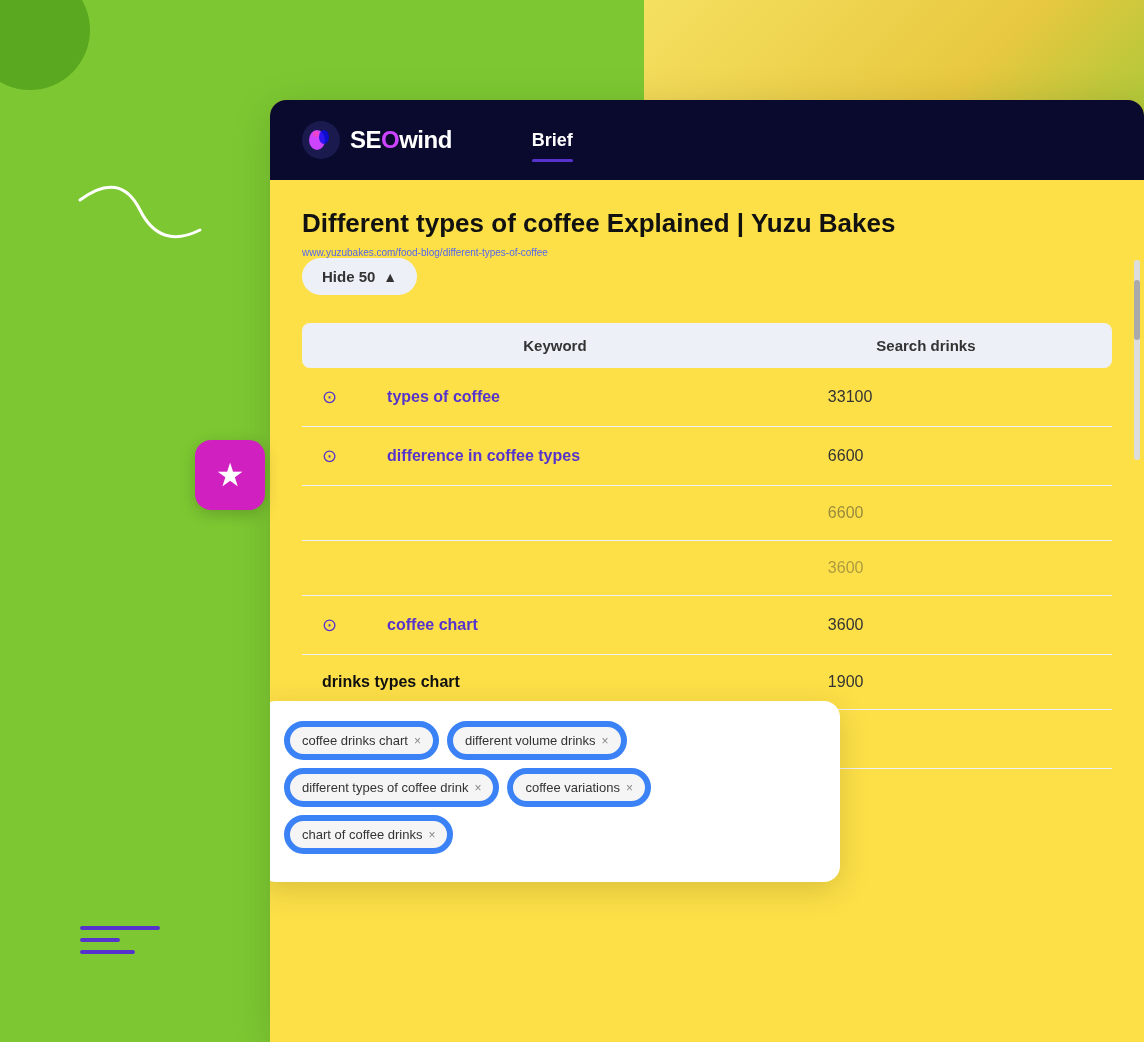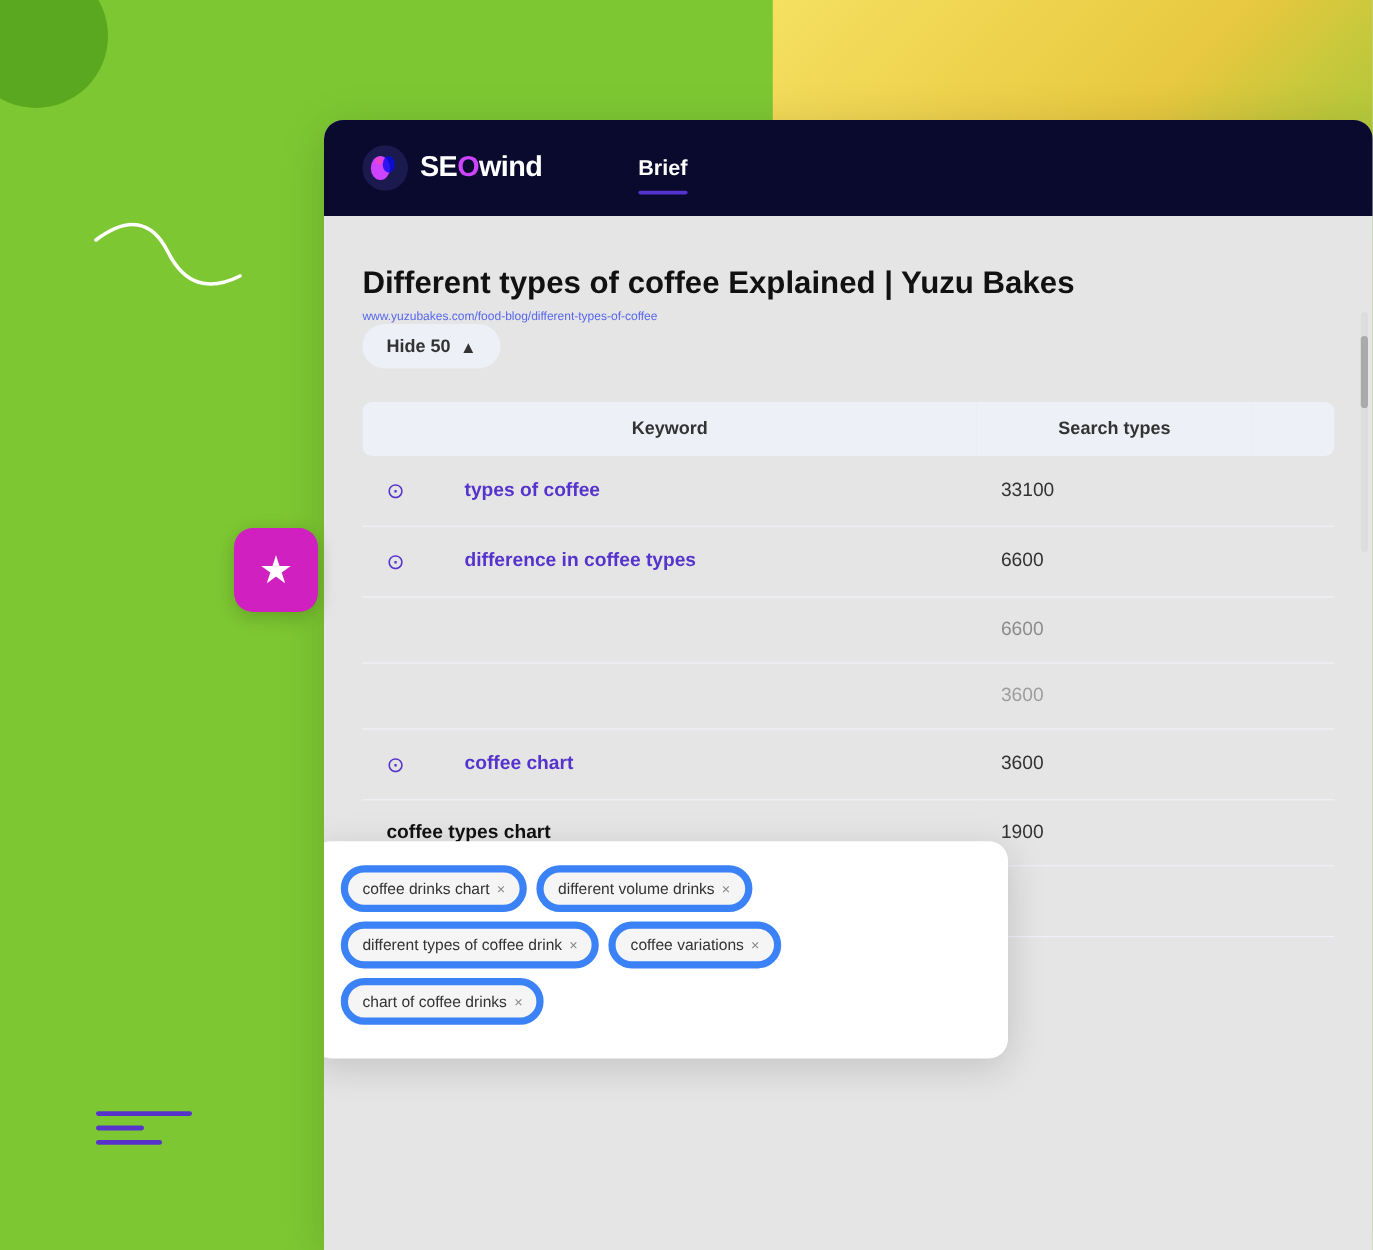--- a/index.html
+++ b/index.html
@@ -70,21 +70,21 @@
       border-radius: 2px;
       margin-bottom: 8px;
     }
 
     
     .main-card {
       position: absolute;
       top: 100px; left: 270px;
       width: 874px;
       height: 942px;
-      background: #e5e5e5;
+      background: #fde047;
       border-radius: 16px 16px 0 0;
       overflow: hidden;
       z-index: 5;
       box-shadow: 0 8px 40px rgba(0,0,0,0.15);
     }
 
     
     .app-header {
       background: #0a0a2e;
       height: 80px;
@@ -120,21 +120,21 @@
       content: '';
       position: absolute;
       bottom: -8px; left: 0;
       width: 100%; height: 3px;
       background: #5533cc;
       border-radius: 2px;
     }
 
     
     .content-area {
-      padding: 40px 32px 0 32px;
+      padding: 28px 32px 0 32px;
       height: calc(100% - 80px);
       overflow: hidden;
     }
 
     .page-title {
       font-size: 26px;
       font-weight: 700;
       color: #111;
       margin-bottom: 8px;
     }
@@ -336,21 +336,21 @@
     <button class="hide-btn">
       <span>Hide 50</span>
       <span class="chevron">▲</span>
     </button>
 
     
     <table class="keyword-table">
       <thead>
         <tr class="table-header">
           <th>Keyword</th>
-          <th>Search types</th>
+          <th>Search drinks</th>
           <th></th>
         </tr>
       </thead>
       <tbody>
 
         <tr class="table-row">
           <td>
             <div class="keyword-cell">
               <span class="check-icon">⊙</span>
               <a class="keyword-link">types of coffee</a>
@@ -396,21 +396,21 @@
               <a class="keyword-link">coffee chart</a>
             </div>
           </td>
           <td class="search-volume">3600</td>
           <td></td>
         </tr>
 
         <tr class="table-row">
           <td>
             <div class="keyword-cell">
-              <span class="keyword-plain">coffee types chart</span>
+              <span class="keyword-plain">drinks types chart</span>
             </div>
           </td>
           <td class="search-volume">1900</td>
           <td></td>
         </tr>
 
         <tr class="table-row">
           <td>
             <div class="keyword-cell">
               <span class="check-icon">⊙</span>

